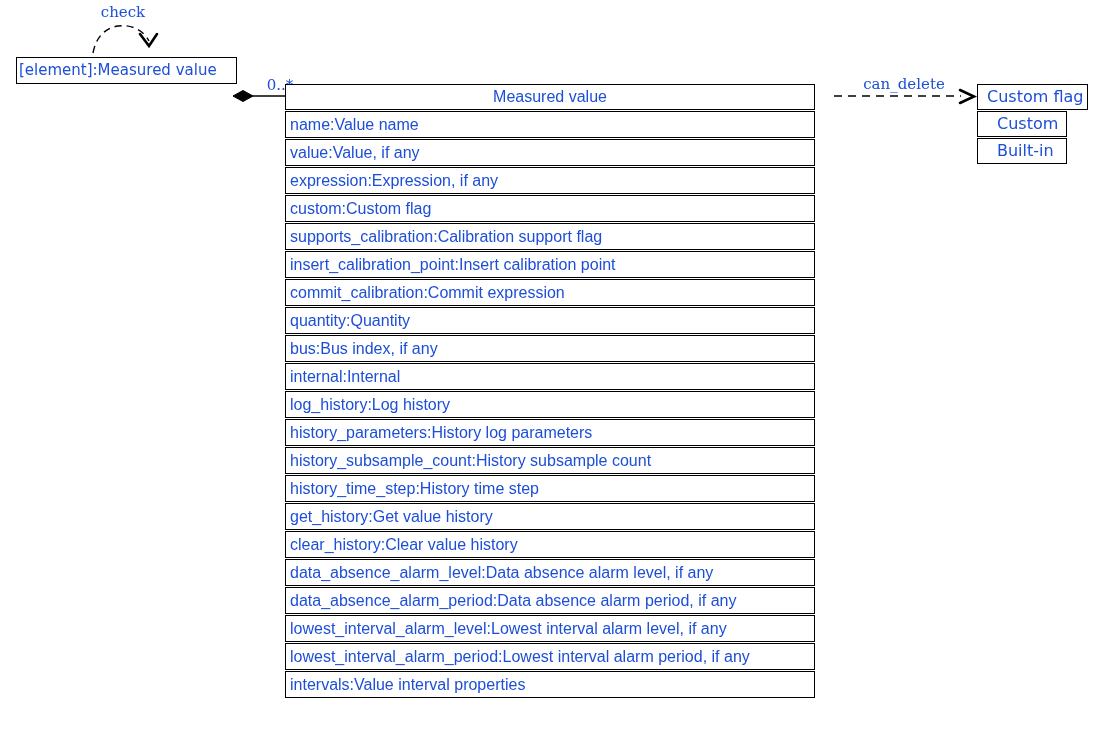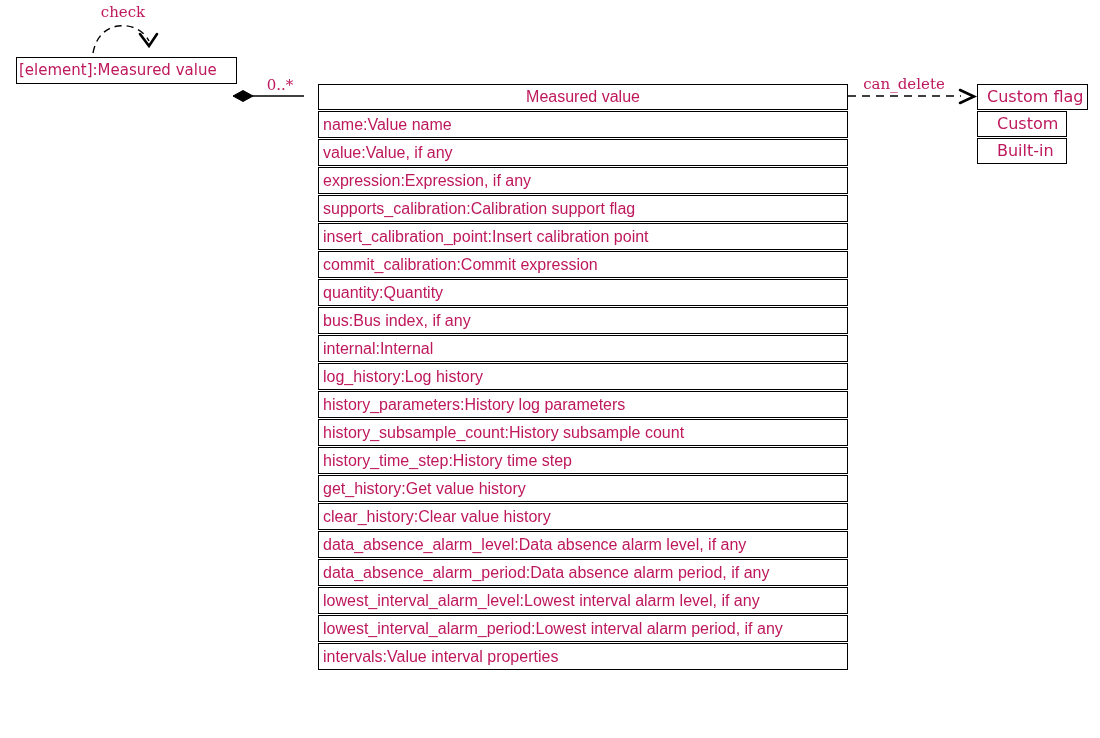--- a/index.html
+++ b/index.html
@@ -1,21 +1,21 @@
 <!DOCTYPE html>
 <html><head>
 <meta charset="utf-8">
 <style>
   html, body { margin: 0; padding: 0; background: #ffffff; }
   .canvas {
     position: relative;
     width: 1100px;
     height: 738px;
     background: #ffffff;
-    color: #be185d;
+    color: #1d4ed8;
     overflow: hidden;
   }
   .edges-svg { position: absolute; left: 0; top: 0; }
   .node { position: absolute; }
   .ntitle, .nrow {
     box-sizing: border-box;
     border: 1px solid #000000;
     background: #ffffff;
     white-space: nowrap;
     overflow: hidden;
@@ -26,21 +26,21 @@
   
   .node-mvs {
     left: 16px; top: 56px; width: 221px;
     font-family: "DejaVu Sans", sans-serif; font-size: 15px;
   }
   .node-mvs .ntitle { height: 26px; line-height: 24px; }
   .node-mvs .nrow   { height: 27px; line-height: 25px; padding: 0 2px; }
 
   
   .node-mv {
-    left: 318px; top: 84px; width: 530px;
+    left: 285px; top: 84px; width: 530px;
     font-family: "Liberation Sans", sans-serif; font-size: 16px;
   }
   .node-mv .ntitle { height: 26px; line-height: 24px; }
   .node-mv .nrow   { height: 27px; line-height: 25px; padding: 0 4px; }
 
   
   .node-cf {
     left: 977px; top: 84px; width: 111px;
     font-family: "DejaVu Sans", sans-serif; font-size: 16px;
   }
@@ -89,20 +89,21 @@
 
   <div class="node node-mvs">
     <div class="nrow">[element]:Measured value</div>
   </div>
 
   <div class="node node-mv">
     <div class="ntitle">Measured value</div>
     <div class="nrow">name:Value name</div>
     <div class="nrow">value:Value, if any</div>
     <div class="nrow">expression:Expression, if any</div>
+    <div class="nrow">custom:Custom flag</div>
     <div class="nrow">supports_calibration:Calibration support flag</div>
     <div class="nrow">insert_calibration_point:Insert calibration point</div>
     <div class="nrow">commit_calibration:Commit expression</div>
     <div class="nrow">quantity:Quantity</div>
     <div class="nrow">bus:Bus index, if any</div>
     <div class="nrow">internal:Internal</div>
     <div class="nrow">log_history:Log history</div>
     <div class="nrow">history_parameters:History log parameters</div>
     <div class="nrow">history_subsample_count:History subsample count</div>
     <div class="nrow">history_time_step:History time step</div>

